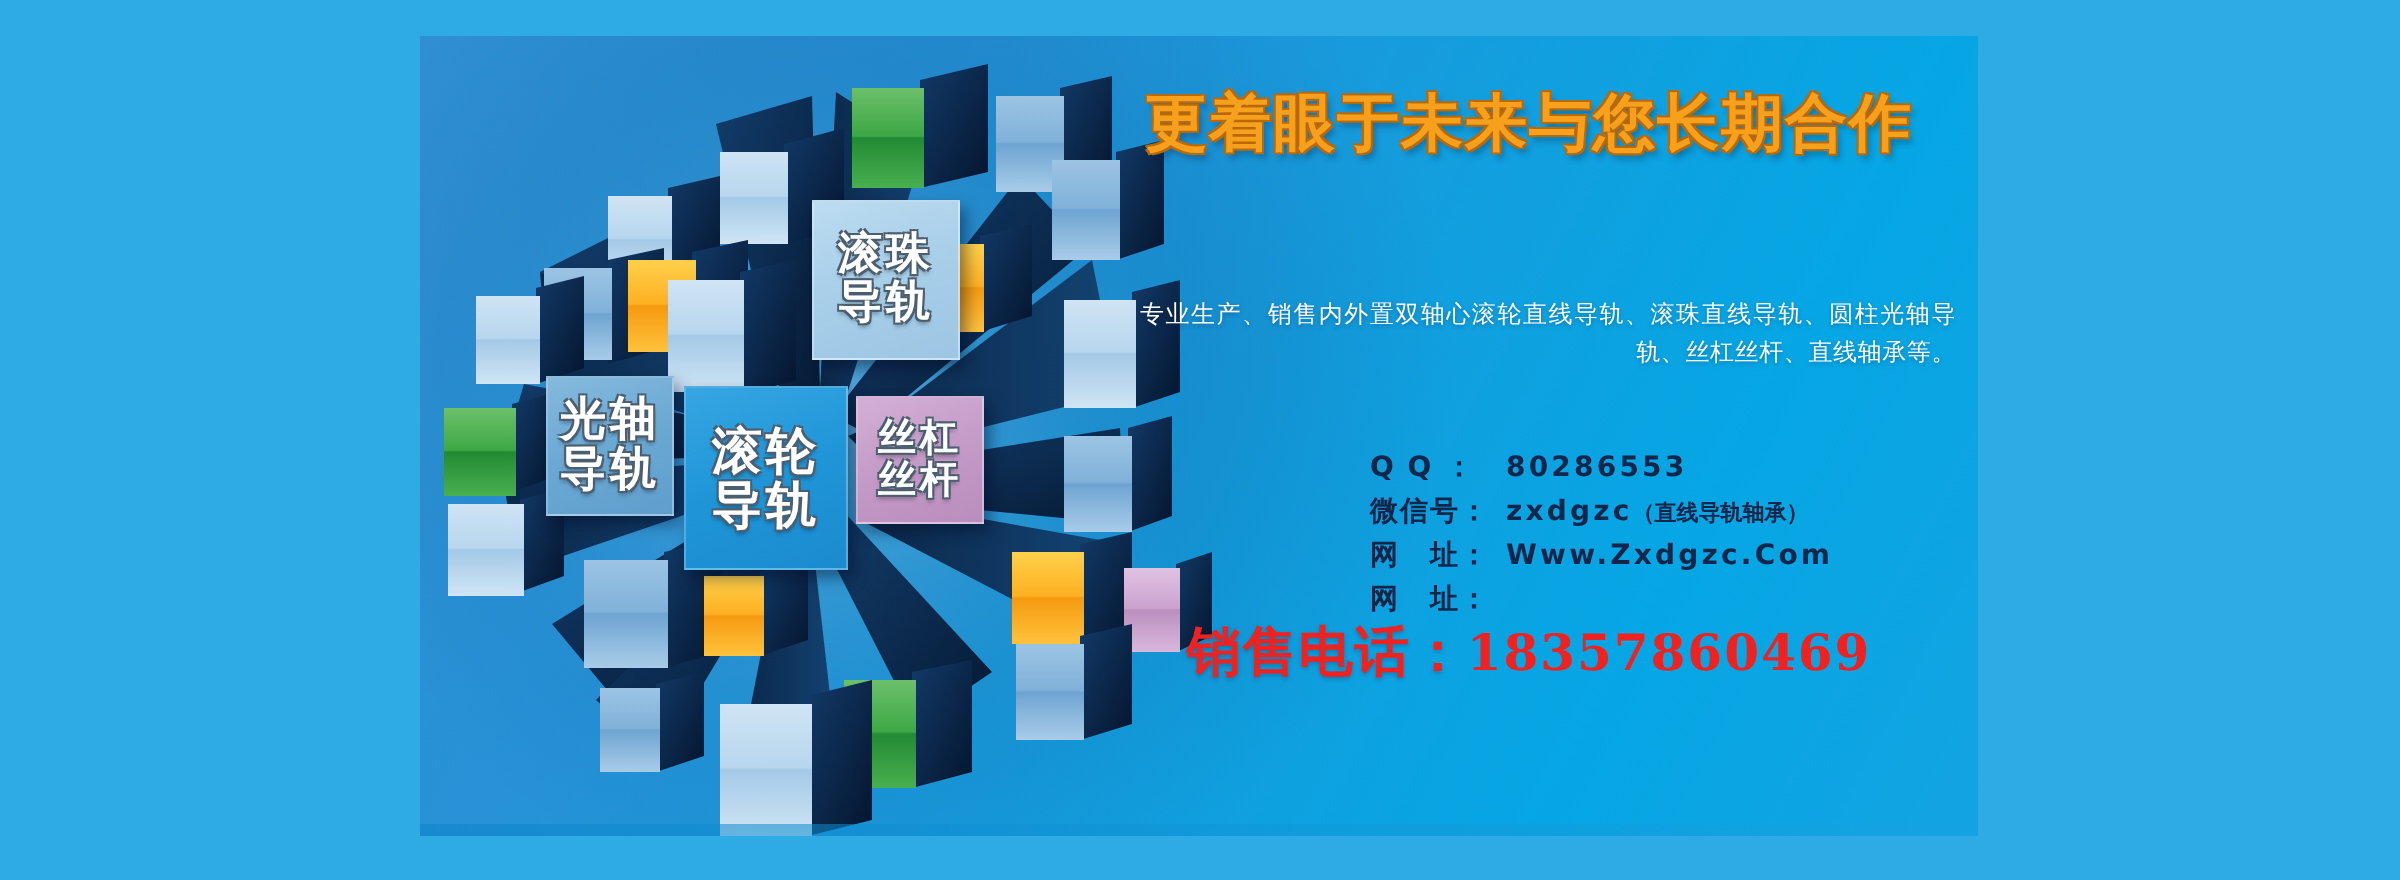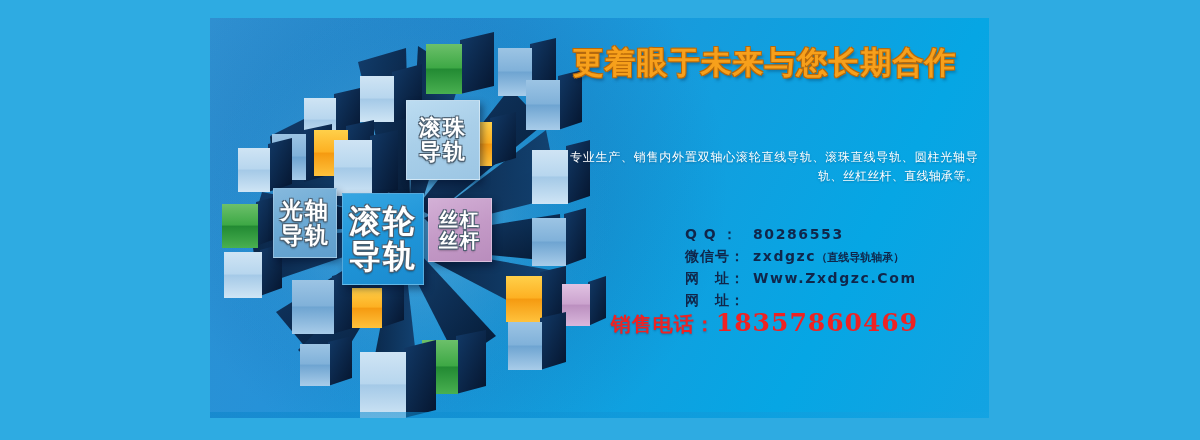--- a/index.html
+++ b/index.html
@@ -46,21 +46,21 @@
     left:196px;top:82px;width:72px;height:78px;font-size:22px;
     background:linear-gradient(160deg,#bcdcf1 0%,#a9cfe9 45%,#9cc6e4 100%);
     border:1px solid rgba(255,255,255,.35);
   }
   #lbl-guangzhou{
     left:63px;top:170px;width:62px;height:68px;font-size:23px;
     background:linear-gradient(160deg,#86b9dd 0%,#6ba9d4 48%,#5f9ecd 100%);
     border:1px solid rgba(255,255,255,.28);
   }
   #lbl-gunlun{
-    left:132px;top:175px;width:80px;height:90px;font-size:32px;
+    left:132px;top:175px;width:80px;height:90px;font-size:25px;
     background:linear-gradient(160deg,#36a6e2 0%,#1f95d8 50%,#1b8bcf 100%);
     border:1px solid rgba(255,255,255,.25);
   }
   #lbl-sigang{
     left:218px;top:180px;width:62px;height:62px;font-size:19px;
     background:linear-gradient(160deg,#d3b0d6 0%,#c49ac7 50%,#b98dbd 100%);
     border:1px solid rgba(255,255,255,.3);
   }
 
   
@@ -98,21 +98,21 @@
   .ckey{width:68px;flex:none;letter-spacing:1px;}
   .cval{letter-spacing:1.6px;font-weight:700;}
   .cnote{font-size:11px;letter-spacing:0;font-weight:700;}
 
   .phone{
     position:absolute;left:0;top:290px;width:449px;text-align:center;
     font-family:"DejaVu Sans","Liberation Sans",sans-serif;
     white-space:nowrap;
   }
   .phone .pl{
-    font-size:20px;font-weight:700;color:#ef2222;letter-spacing:1px;
+    font-size:27px;font-weight:700;color:#ef2222;letter-spacing:1px;
     text-shadow:0 1px 2px rgba(0,30,60,.28);
   }
   .phone .pn{
     font-family:"DejaVu Serif","Liberation Serif",serif;
     font-size:25px;font-weight:700;color:#ef2222;letter-spacing:1px;margin-top:43px;
   }
 </style>
 </head>
 <body>
 

